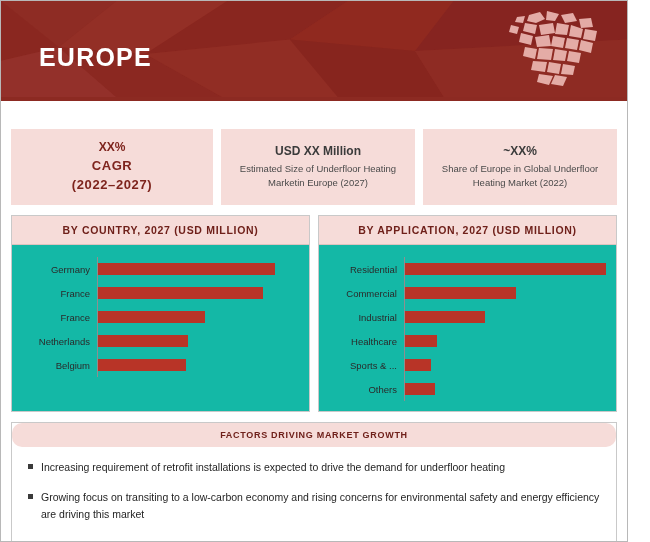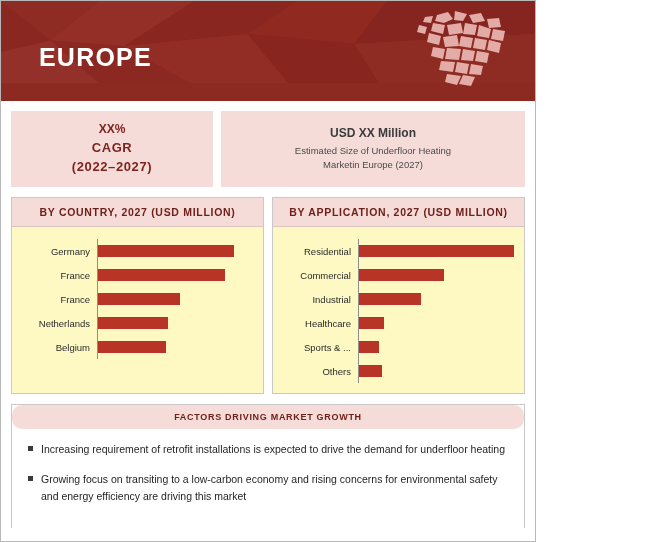--- a/index.html
+++ b/index.html
@@ -5,21 +5,21 @@
   html, body {
     margin: 0;
     padding: 0;
     background: #ffffff;
   }
   body {
     font-family: "Liberation Sans", sans-serif;
   }
   #page {
     position: relative;
-    width: 536px;
+    width: 628px;
     height: 542px;
     box-sizing: border-box;
     border: 1px solid #b8b8b8;
     background: #ffffff;
     overflow: hidden;
   }
 
   
   .header {
     position: relative;
@@ -46,21 +46,21 @@
     top: 8px;
     width: 100px;
     height: 86px;
     opacity: 0.95;
   }
 
   
   .kpi-strip {
     display: flex;
     gap: 8px;
-    padding: 10px 10px 8px 10px;
+    padding: 28px 10px 8px 10px;
     box-sizing: border-box;
   }
   .kpi {
     background: #f6dcd9;
     flex: 1 1 0;
     min-height: 76px;
     display: flex;
     flex-direction: column;
     align-items: center;
     justify-content: center;
@@ -99,21 +99,21 @@
   .panels {
     display: flex;
     gap: 8px;
     padding: 2px 10px 0 10px;
     box-sizing: border-box;
   }
   .panel {
     flex: 1 1 0;
     border: 1px solid #c9c9c9;
     box-sizing: border-box;
-    background: #fef9c3;
+    background: #14b8a6;
   }
   .panel-head {
     background: #f6dcd9;
     color: #6f201a;
     font-size: 10.5px;
     font-weight: bold;
     letter-spacing: 0.7px;
     text-align: center;
     padding: 8px 4px;
     border-bottom: 1px solid #ddc3bf;
@@ -242,20 +242,24 @@
   <div class="kpi-strip">
     <div class="kpi kpi-1">
       <div class="kpi-big">XX%</div>
       <div class="kpi-cagr">CAGR</div>
       <div class="kpi-cagr">(2022–2027)</div>
     </div>
     <div class="kpi">
       <div class="kpi-title">USD XX Million</div>
       <div class="kpi-sub">Estimated Size of Underfloor Heating Marketin Europe (2027)</div>
     </div>
+    <div class="kpi">
+      <div class="kpi-title">~XX%</div>
+      <div class="kpi-sub">Share of Europe in Global Underfloor Heating Market (2022)</div>
+    </div>
   </div>
 
   <div class="panels">
 
     <div class="panel">
       <div class="panel-head">BY COUNTRY, 2027 (USD MILLION)</div>
       <div class="panel-body">
 
         <div class="bar-row">
           <div class="bar-label">Germany</div>

